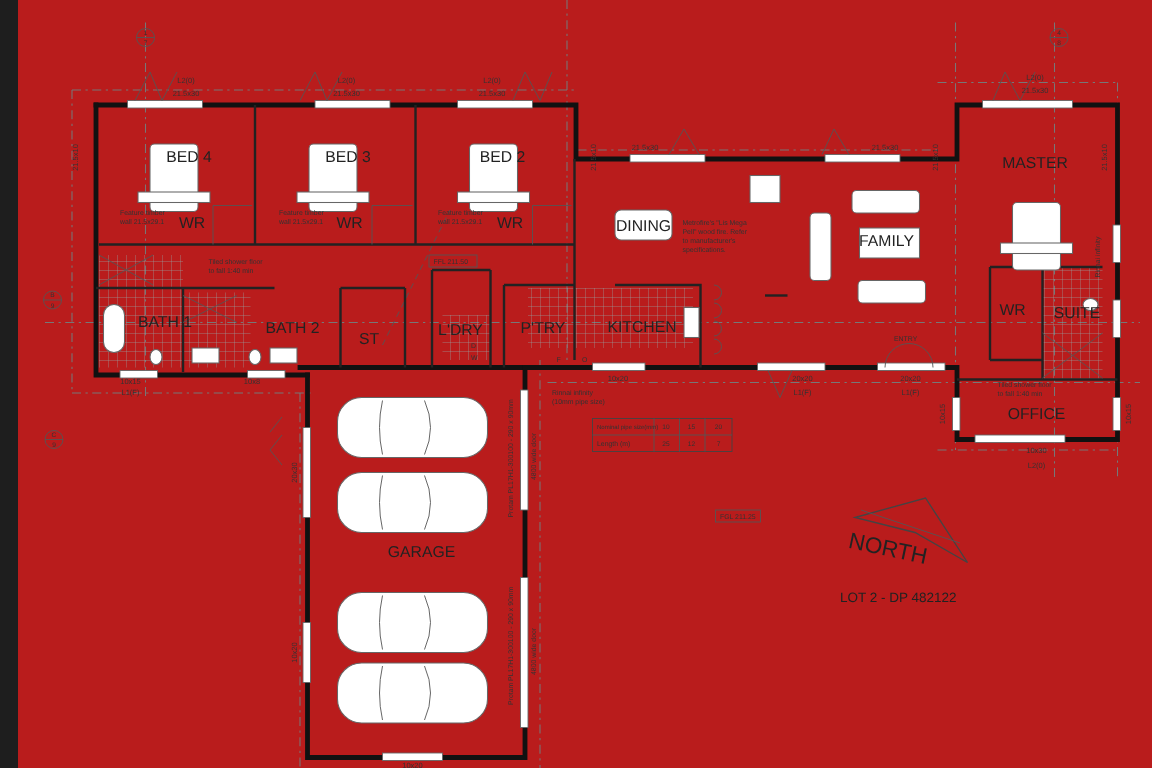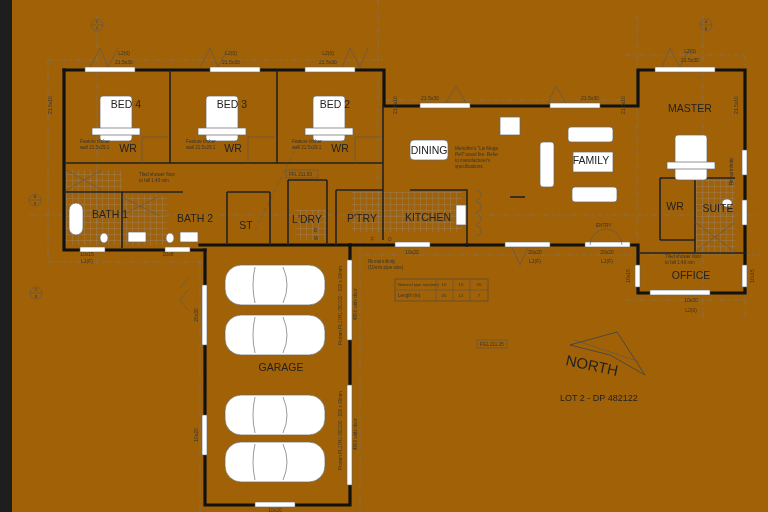--- a/index.html
+++ b/index.html
@@ -1,17 +1,17 @@
 <!DOCTYPE html>
 <html><head>
 <meta charset="utf-8">
 <style>
   html,body{margin:0;padding:0;}
   body{width:768px;height:512px;overflow:hidden;background:#1e1e1e;font-family:"Liberation Sans",sans-serif;}
-  #sheet{position:absolute;left:12px;top:0;width:756px;height:512px;background:#a16207;}
+  #sheet{position:absolute;left:12px;top:0;width:756px;height:512px;background:#b91c1c;}
   svg{position:absolute;left:0;top:0;}
   .wall{stroke:#111;stroke-width:3.2;fill:none;stroke-linecap:square;}
   .iwall{stroke:#222;stroke-width:1.6;fill:none;}
   .thin{stroke:#555;stroke-width:0.6;fill:none;}
   .dash{stroke:#777;stroke-width:0.7;fill:none;stroke-dasharray:6 3 1.5 3;}
   .win{stroke:#666;stroke-width:0.6;fill:#fff;}
   .furn{stroke:#666;stroke-width:0.7;fill:#fff;}
   .room{font-size:10.5px;fill:#222;text-anchor:middle;font-family:"Liberation Sans",sans-serif;}
   .note{font-size:4.6px;fill:#333;font-family:"Liberation Sans",sans-serif;}
   .dim{font-size:5px;fill:#333;text-anchor:middle;font-family:"Liberation Sans",sans-serif;}

